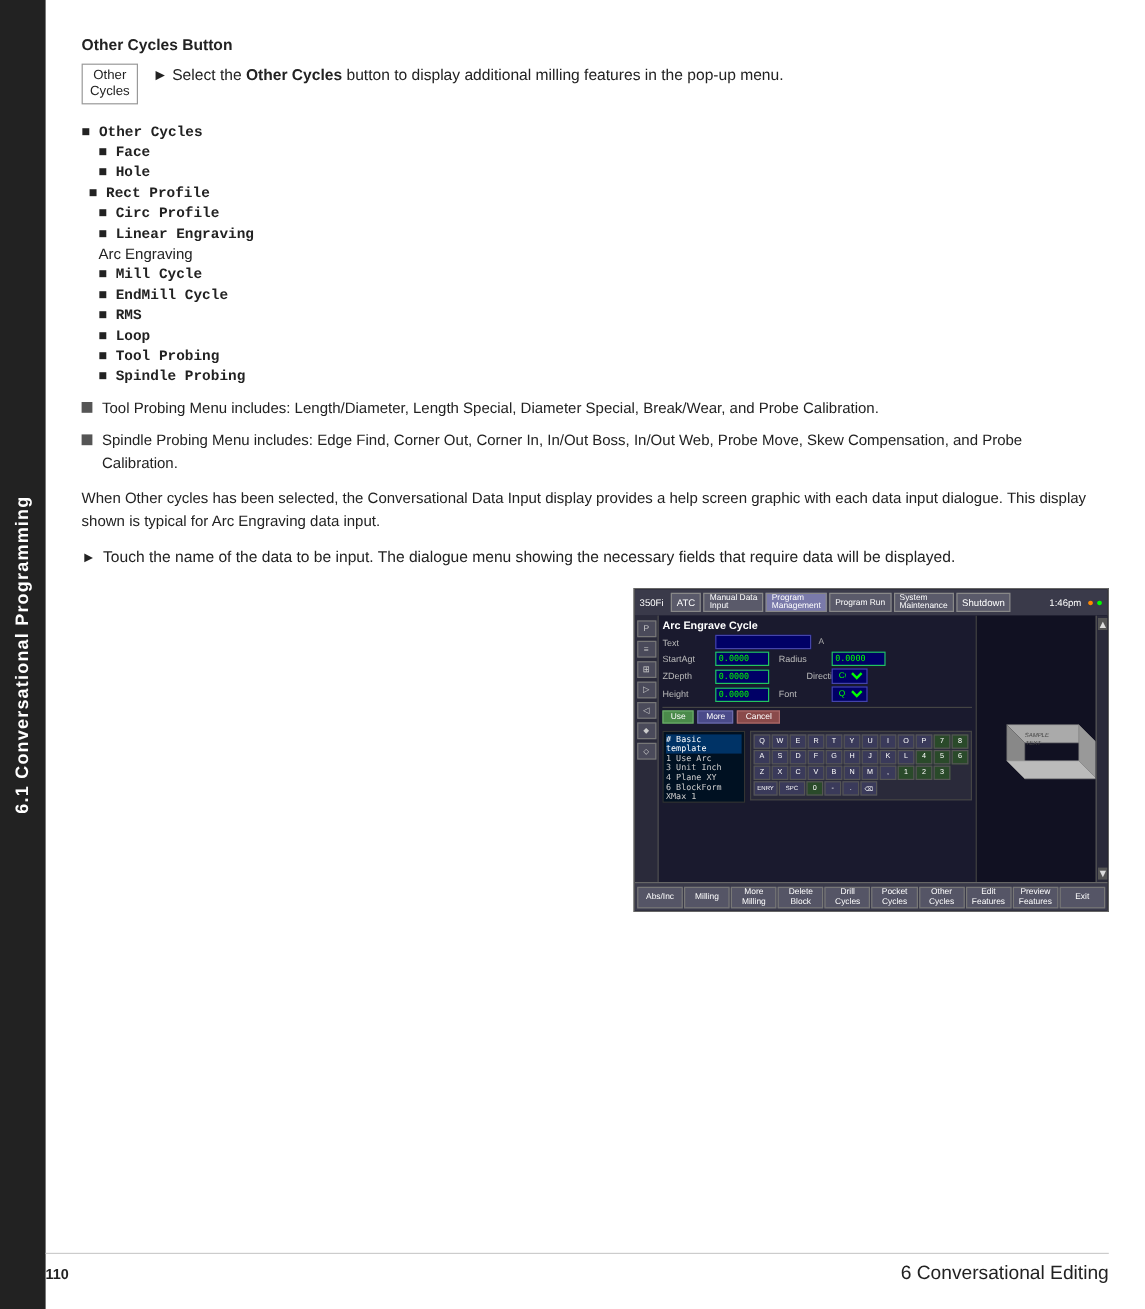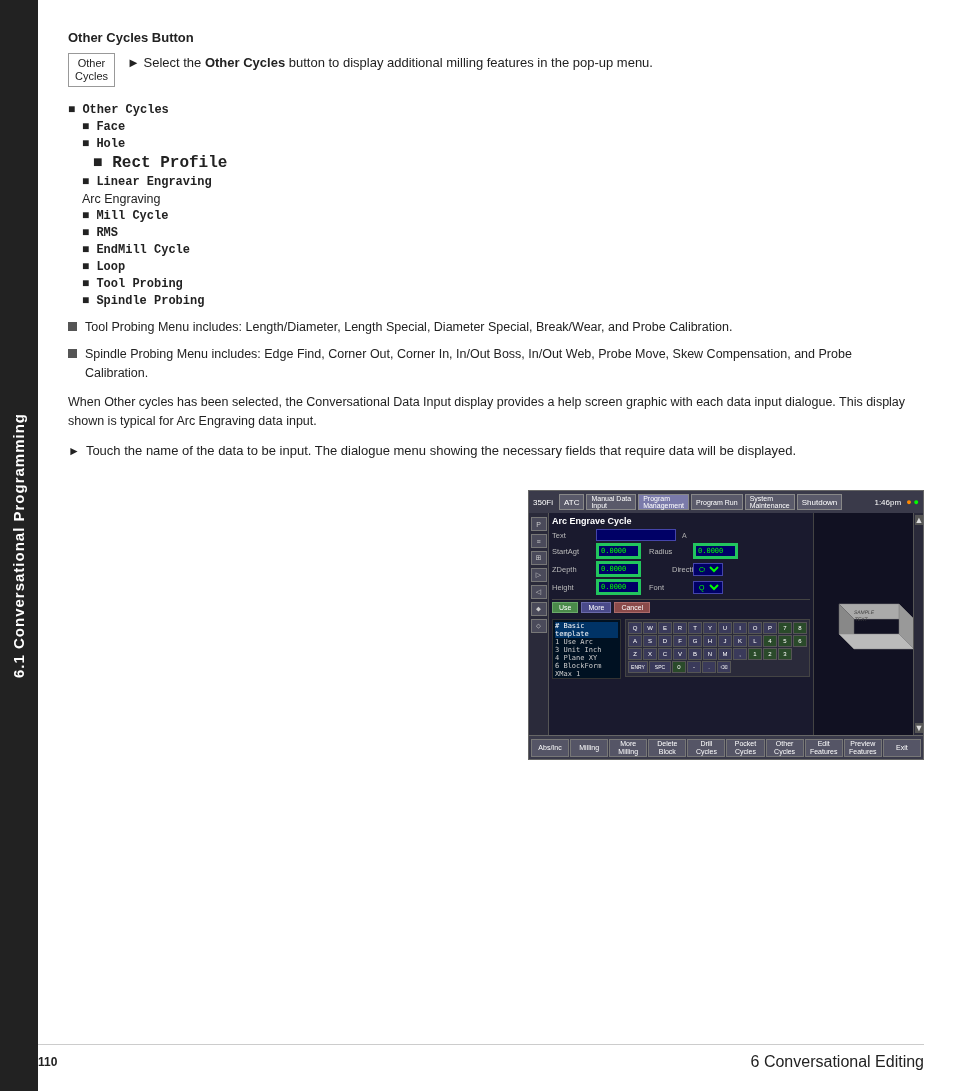--- a/index.html
+++ b/index.html
@@ -239,21 +239,21 @@
     }
 
     .cnc-label {
       font-size: 7.5px;
       color: #bbb;
       width: 40px;
     }
 
     .cnc-input {
       background: #000066;
-      border: 3px solid #22c55e;
+      border: 1px solid #22c55e;
       color: #00ff00;
       font-size: 7px;
       padding: 1px 2px;
       width: 45px;
       font-family: monospace;
     }
 
     .cnc-input-wide {
       background: #000066;
       border: 1px solid #4444aa;
@@ -449,42 +449,45 @@
 
     <div class="list-item">
       <span style="margin-left:14px;font-family:'Courier New',monospace;font-weight:bold;font-size:12px;">■ Face</span>
     </div>
 
     <div class="list-item">
       <span style="margin-left:14px;font-family:'Courier New',monospace;font-weight:bold;font-size:12px;">■ Hole</span>
     </div>
 
     <div class="list-item">
-      <span style="margin-left:25px;font-family:'Courier New',monospace;font-weight:bold;font-size:16px;">■ Rect Profile</span>
-    </div>
-
+      <span style="margin-left:6px;font-family:'Courier New',monospace;font-weight:bold;font-size:12px;">■ Rect Profile</span>
+    </div>
+
+    <div class="list-item">
+      <span style="margin-left:14px;font-family:'Courier New',monospace;font-weight:bold;font-size:12px;">■ Circ Profile</span>
+    </div>
 
     <div class="list-item">
       <span style="margin-left:14px;font-family:'Courier New',monospace;font-weight:bold;font-size:12px;">■ Linear Engraving</span>
     </div>
 
     <div class="list-item">
       <span style="margin-left:14px;font-size:12.5px;">Arc Engraving</span>
     </div>
 
     <div class="list-item">
       <span style="margin-left:14px;font-family:'Courier New',monospace;font-weight:bold;font-size:12px;">■ Mill Cycle</span>
     </div>
 
     <div class="list-item">
+      <span style="margin-left:14px;font-family:'Courier New',monospace;font-weight:bold;font-size:12px;">■ EndMill Cycle</span>
+    </div>
+
+    <div class="list-item">
       <span style="margin-left:14px;font-family:'Courier New',monospace;font-weight:bold;font-size:12px;">■ RMS</span>
-    </div>
-
-    <div class="list-item">
-      <span style="margin-left:14px;font-family:'Courier New',monospace;font-weight:bold;font-size:12px;">■ EndMill Cycle</span>
     </div>
 
     <div class="list-item">
       <span style="margin-left:14px;font-family:'Courier New',monospace;font-weight:bold;font-size:12px;">■ Loop</span>
     </div>
 
     <div class="list-item">
       <span style="margin-left:14px;font-family:Liberation Mono, monospace;font-weight:bold;font-size:12px;">■ Tool Probing</span>
     </div>
 

